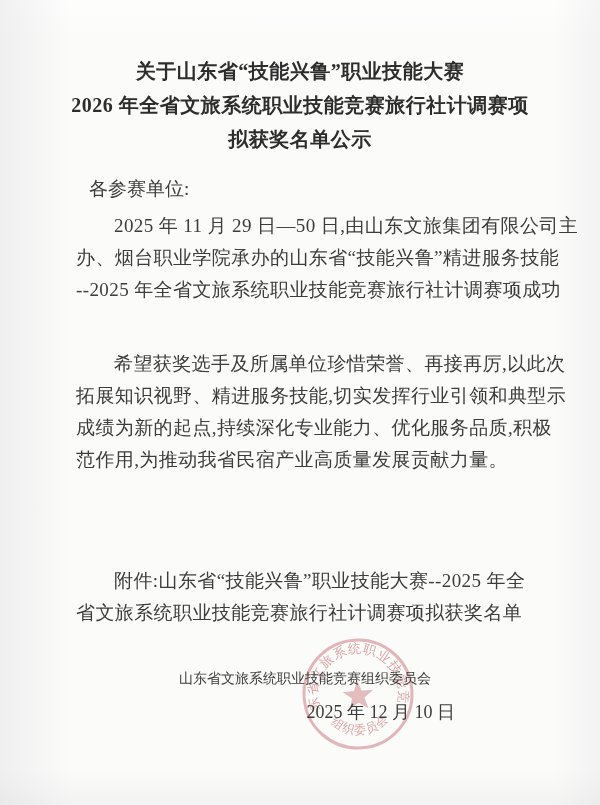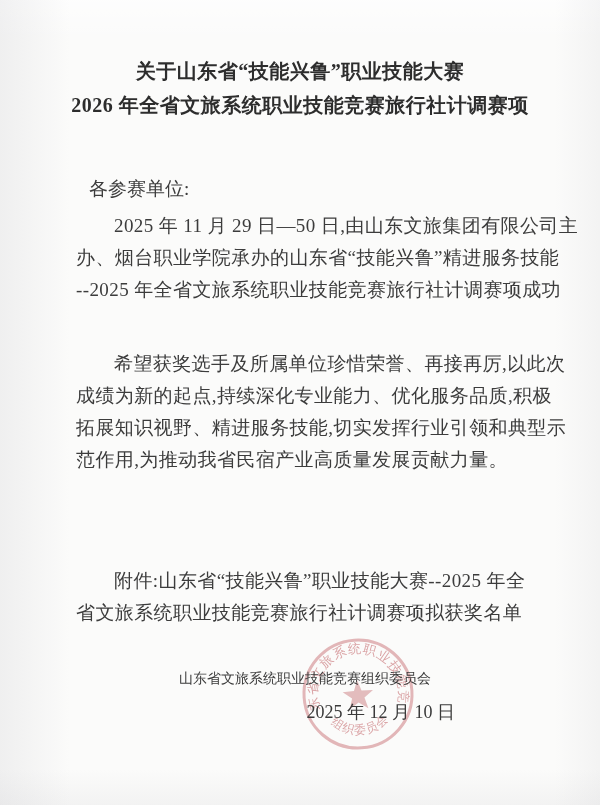--- a/index.html
+++ b/index.html
@@ -97,34 +97,35 @@
   }
 </style>
 </head>
 <body>
 
 <div class="page">
 
   <div class="doc-title">
     <div>关于山东省“技能兴鲁”职业技能大赛</div>
     <div>2026 年全省文旅系统职业技能竞赛旅行社计调赛项</div>
+    <div>拟获奖名单公示</div>
   </div>
 
   <div class="salutation">各参赛单位:</div>
 
   <div class="para" id="p1">
     <span class="line indent">2025 年 11 月 29 日—50 日,由山东文旅集团有限公司主</span>
     <span class="line">办、烟台职业学院承办的山东省“技能兴鲁”精进服务技能</span>
     <span class="line">--2025 年全省文旅系统职业技能竞赛旅行社计调赛项成功</span>
   </div>
 
   <div class="para" id="p2">
     <span class="line indent">希望获奖选手及所属单位珍惜荣誉、再接再厉,以此次</span>
+    <span class="line">拓展知识视野、精进服务技能,切实发挥行业引领和典型示</span>
     <span class="line">成绩为新的起点,持续深化专业能力、优化服务品质,积极</span>
-    <span class="line">拓展知识视野、精进服务技能,切实发挥行业引领和典型示</span>
     <span class="line">范作用,为推动我省民宿产业高质量发展贡献力量。</span>
   </div>
 
   <div class="para" id="attachment">
     <span class="line indent">附件:山东省“技能兴鲁”职业技能大赛--2025 年全</span>
     <span class="line">省文旅系统职业技能竞赛旅行社计调赛项拟获奖名单</span>
   </div>
 
   <svg class="seal" viewBox="0 0 140 140" xmlns="http://www.w3.org/2000/svg">
     <circle cx="70" cy="70" r="54" fill="none" stroke="#c4686c" stroke-width="3" opacity="0.55"></circle>

